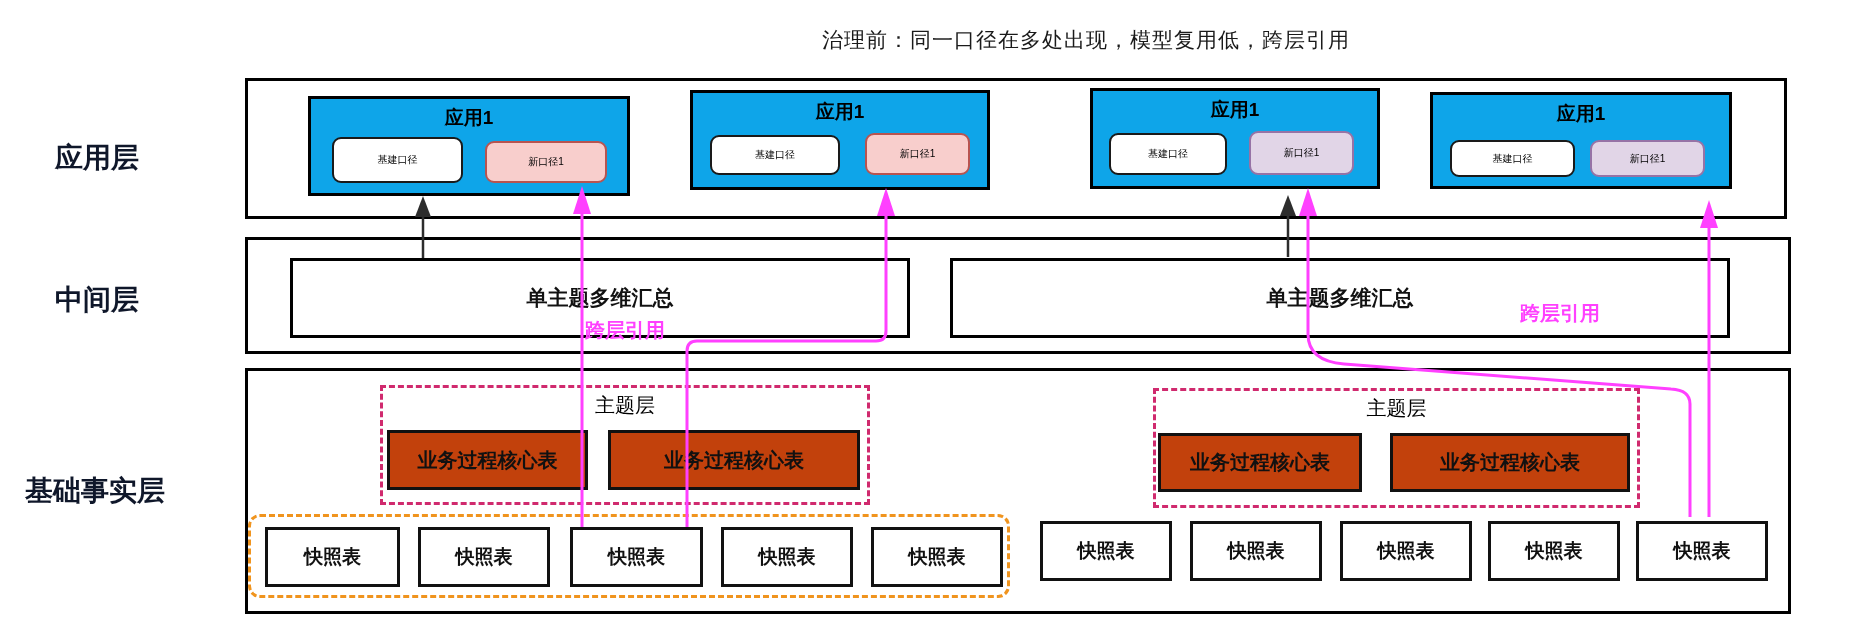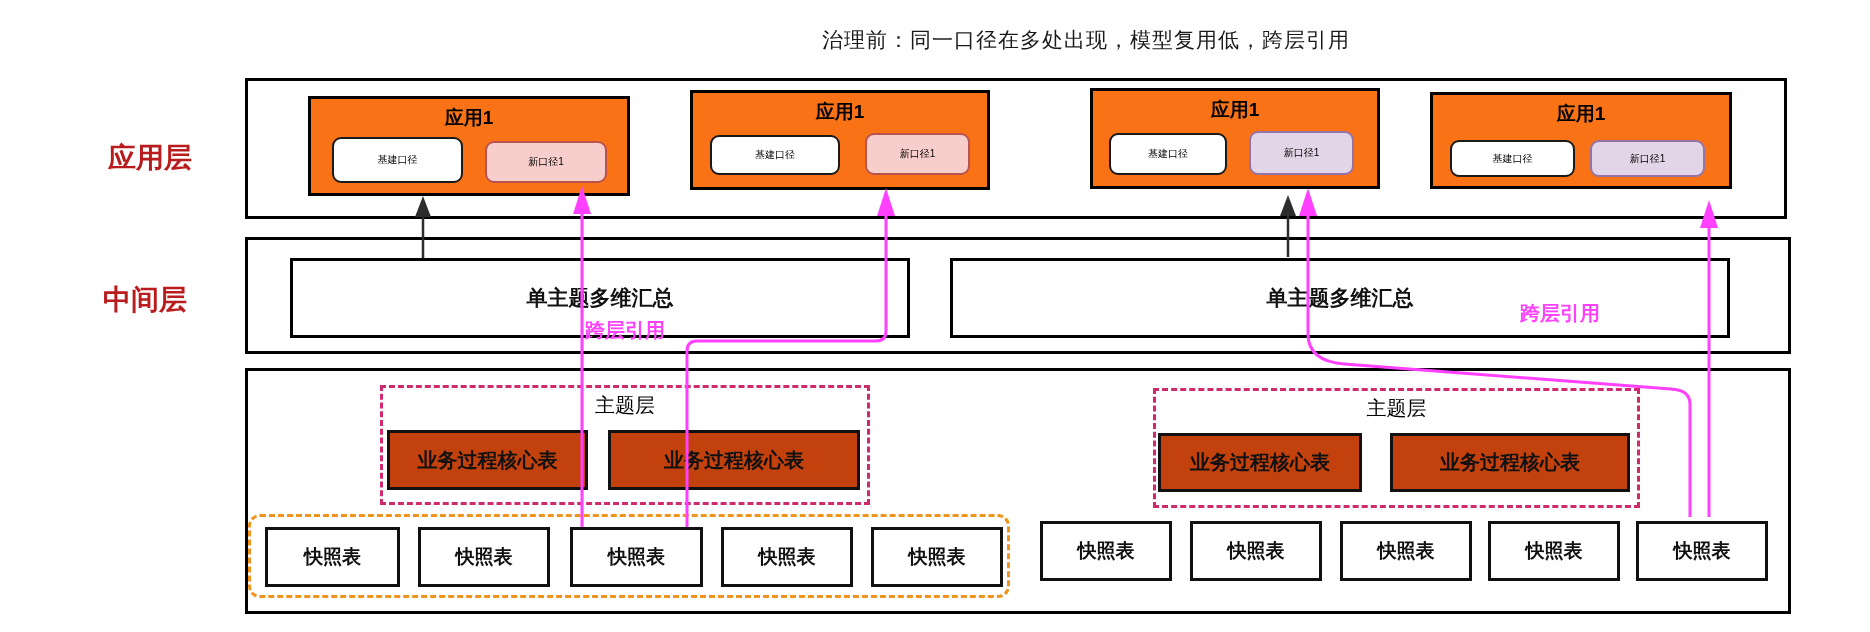--- a/index.html
+++ b/index.html
@@ -2,23 +2,23 @@
 <html><head>
 <meta charset="utf-8">
 <style>
   html,body{margin:0;padding:0;background:#fff;}
   .canvas{
     position:relative;width:1870px;height:632px;background:#ffffff;
     font-family:"Liberation Sans","DejaVu Sans",sans-serif;color:#111;overflow:hidden;
   }
   .abs{position:absolute;box-sizing:border-box;}
   .diagram-title{left:640px;top:26px;width:710px;text-align:right;font-size:21px;color:#1a1a1a;letter-spacing:1px;}
-  .layer-label{font-size:28px;font-weight:700;color:#b91c1c;text-align:center;}
+  .layer-label{font-size:28px;font-weight:700;color:#0f172a;text-align:left;}
   .container{border:3px solid #000;background:transparent;}
-  .app-box{border:3px solid #000;background:#f97316;}
+  .app-box{border:3px solid #000;background:#0ea5e9;}
   .app-title{position:absolute;left:0;right:0;top:6px;text-align:center;font-size:19px;font-weight:700;color:#000;}
   .caliber-box{border:2px solid #1a1a1a;border-radius:9px;background:#fff;display:flex;align-items:center;justify-content:center;font-size:10px;font-weight:500;color:#000;}
   .new-red{background:#f8cecc;border:2px solid #b85450;}
   .new-purple{background:#e1d5e7;border:2px solid #9673a6;}
   .mid-box{border:3px solid #000;background:#fff;display:flex;align-items:center;justify-content:center;font-size:21px;font-weight:700;}
   .cross-label{font-size:20px;font-weight:600;color:#ff40ff;white-space:nowrap;}
   .topic-box{border:3px dashed #d02a6e;background:transparent;}
   .topic-label{position:absolute;left:0;right:0;top:4px;text-align:center;font-size:20px;font-weight:400;color:#000;}
   .core-table{border:3px solid #111;background:#c2410c;display:flex;align-items:center;justify-content:center;font-size:20px;font-weight:700;}
   .snap-group{border:3px dashed #f0941e;border-radius:12px;background:transparent;}
@@ -27,20 +27,21 @@
 </style>
 </head>
 <body>
 
 <div class="canvas">
 
   <div class="abs diagram-title">治理前：同一口径在多处出现，模型复用低，跨层引用</div>
 
   <div class="abs layer-label" style="left:55px;top:139px;width:190px;">应用层</div>
   <div class="abs layer-label" style="left:55px;top:281px;width:180px;">中间层</div>
+  <div class="abs layer-label" style="left:25px;top:472px;width:195px;">基础事实层</div>
 
   <div class="abs container" style="left:245px;top:78px;width:1542px;height:141px;"></div>
   <div class="abs container" style="left:245px;top:237px;width:1546px;height:117px;"></div>
   <div class="abs container" style="left:245px;top:368px;width:1546px;height:246px;"></div>
 
   <div class="abs app-box" style="left:308px;top:96px;width:322px;height:100px;">
     <div class="app-title">应用1</div>
   </div>
   <div class="abs app-box" style="left:690px;top:90px;width:300px;height:100px;">
     <div class="app-title">应用1</div>

